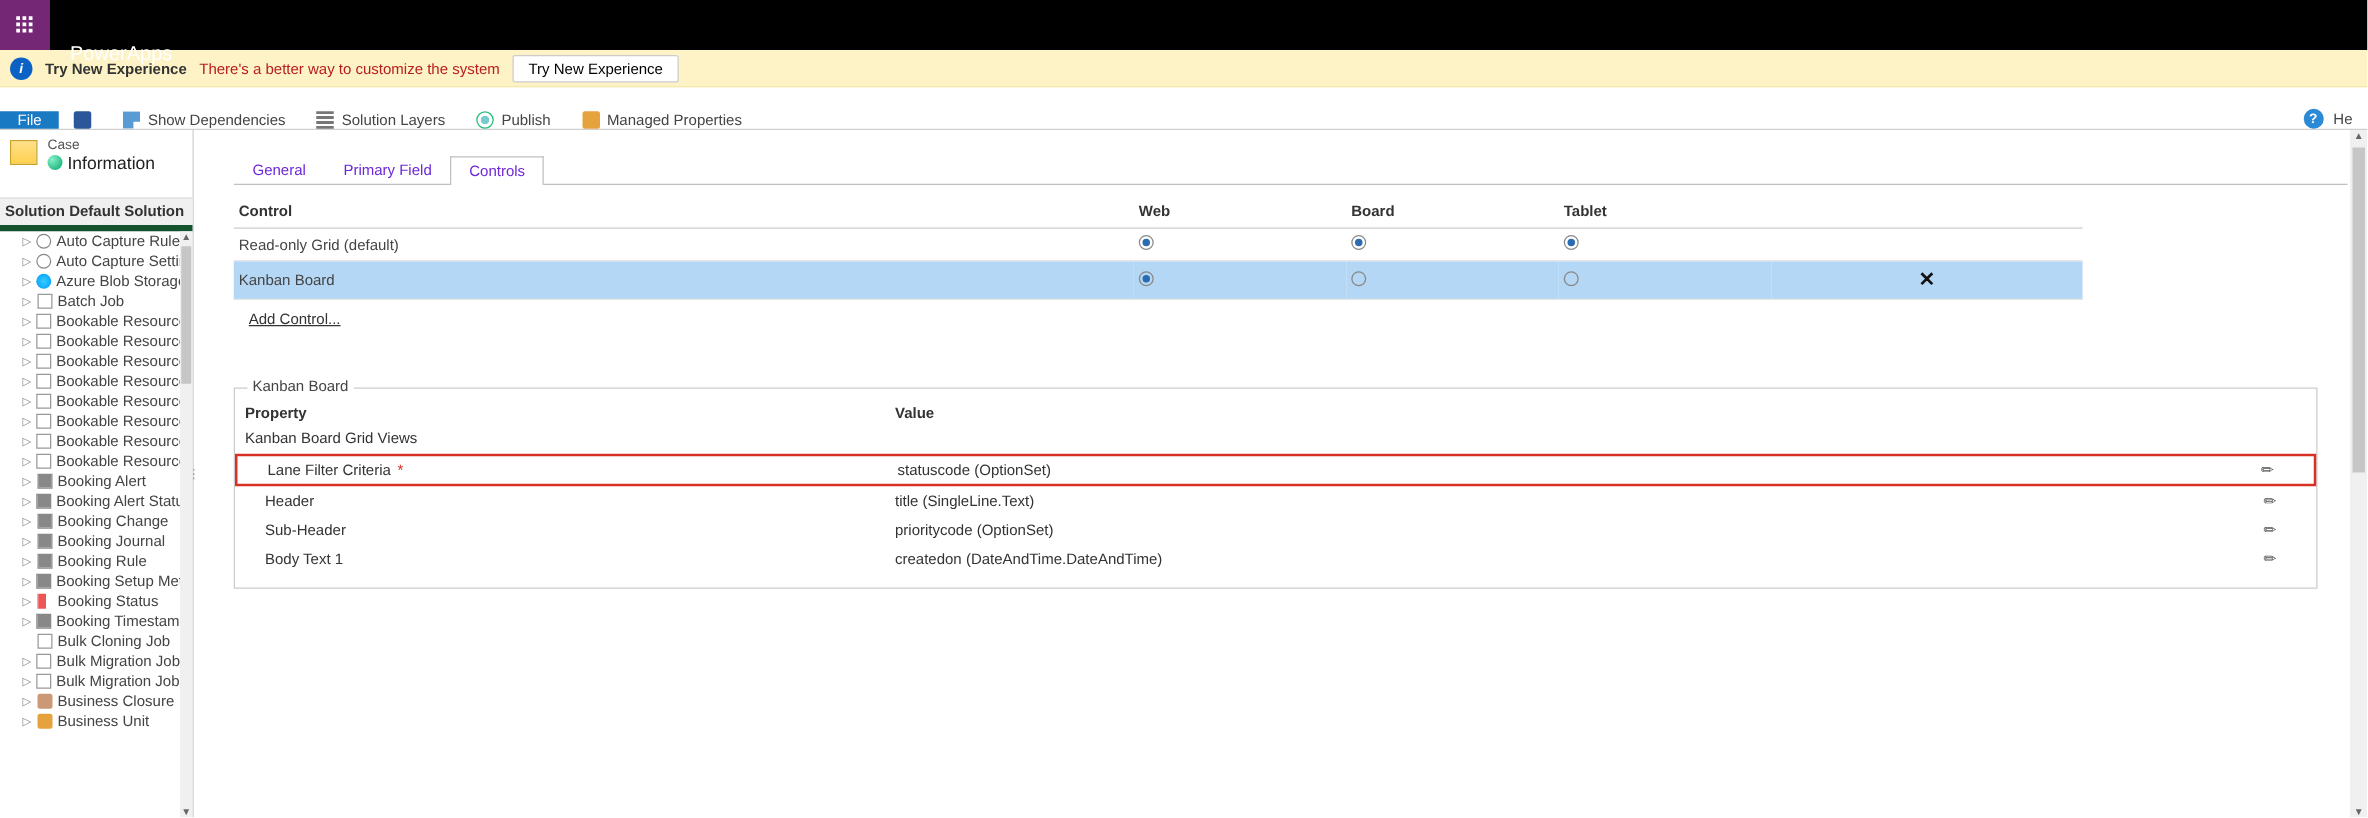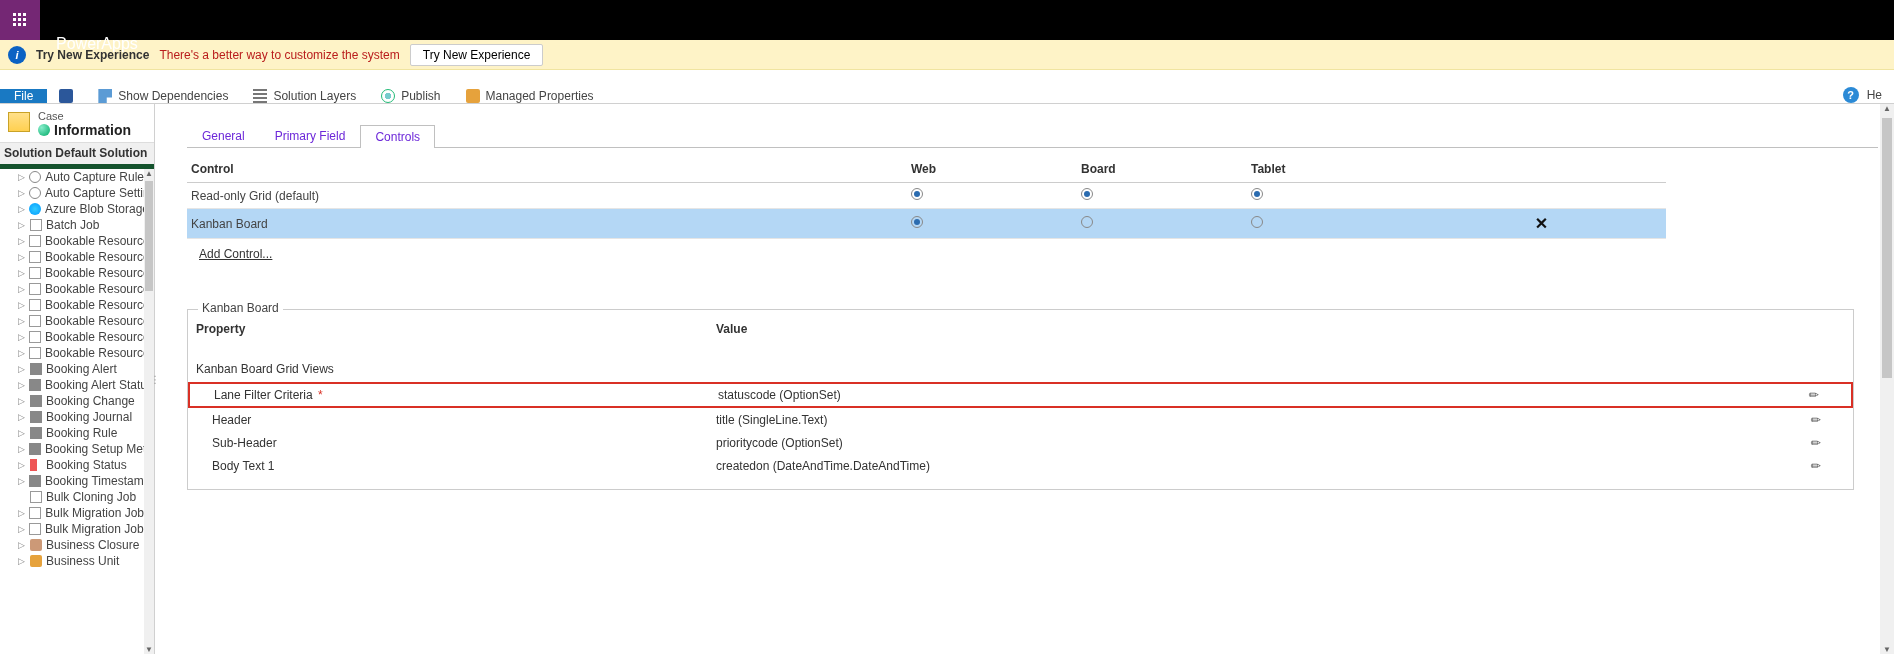--- a/index.html
+++ b/index.html
@@ -31,24 +31,24 @@
   .ribbon-icon.layers { background:repeating-linear-gradient(#777,#777 2px,#fff 2px,#fff 4px); }
   .ribbon-icon.publish { background:radial-gradient(circle at center,#7cc 40%,transparent 41%), #fff; border:1px solid #2b7; border-radius:50%; }
   .ribbon-icon.managed { background:#e6a23c; border-radius:2px; }
   .help-badge { width:16px; height:16px; border-radius:50%; background:#2b8ad6; color:#fff; display:flex; align-items:center; justify-content:center; font-size:11px; font-weight:bold; margin-right:2px; }
 
   
   .content { display:flex; height:calc(654px - 40px - 30px - 34px); }
 
   
   .left-rail { width:155px; border-right:1px solid #d0d0d0; display:flex; flex-direction:column; background:#fff; position:relative; }
-  .left-header { padding:6px 8px 4px 8px; display:flex; gap:8px; align-items:flex-start; }
+  .left-header { padding:6px 8px 20px 8px; display:flex; gap:8px; align-items:flex-start; }
   .entity-icon { width:22px; height:20px; background:linear-gradient(#ffe08a,#ffd050); border:1px solid #c9a227; margin-top:2px;}
   .left-header .subtitle { font-size:11px; color:#555; }
-  .left-header .title { font-size:14px; font-weight:bold; color:#222; display:flex; align-items:center; gap:4px;}
+  .left-header .title { font-size:14px; font-weight:normal; color:#222; display:flex; align-items:center; gap:4px;}
   .world-icon { width:12px;height:12px;border-radius:50%;background:radial-gradient(circle at 30% 30%, #8ec, #0a6); display:inline-block;}
   .solution-label { font-weight:bold; font-size:12px; padding:3px 4px 4px 4px; background:#f0f0f0; border-top:1px solid #ddd; border-bottom:5px solid #14532d;}
   .tree { flex:1; overflow:hidden; position:relative; }
   .tree-inner { position:absolute; top:0; left:0; right:10px;}
   .tree-item { display:flex; align-items:center; gap:4px; padding:1px 0 1px 18px; font-size:12px; color:#444; white-space:nowrap; overflow:hidden; text-overflow:ellipsis; cursor:pointer; line-height:14px;}
   .tree-item .caret { width:8px; color:#888; font-size:9px; }
   .tree-item .node-icon { width:12px; height:12px; flex:0 0 12px; }
   .node-icon.gear { border:1px solid #888; border-radius:50%; }
   .node-icon.cloud { background:radial-gradient(circle,#3cf,#09f); border-radius:50%;}
   .node-icon.page { border:1px solid #999; background:#fff; }
@@ -73,21 +73,21 @@
   .controls-table tr.selected td { background:#b4d7f5; }
   .radio { appearance:none; width:12px; height:12px; border:1px solid #888; border-radius:50%; display:inline-block; position:relative; cursor:pointer;}
   .radio.checked::after{ content:""; position:absolute; left:2px; top:2px; width:6px; height:6px; background:#2b6cb0; border-radius:50%;}
   .x-remove { font-weight:bold; font-size:16px; cursor:pointer; color:#111;}
   .add-link { font-size:12px; text-decoration:underline; color:#333; cursor:pointer; display:inline-block; margin-top:8px;margin-left:12px;}
 
   .fieldset { border:1px solid #ccc; margin-top:48px; padding:0; width:calc(100% - 24px); position:relative;}
   .fieldset-legend { position:absolute; top:-9px; left:10px; background:#fff; padding:0 4px; font-size:12px; color:#444;}
   .props-head { display:flex; padding:12px 8px 6px 8px; font-weight:bold; font-size:12px; color:#333;}
   .props-head .c1{ flex:0 0 520px;} .props-head .c2{flex:1;}
-  .prop-subhead { padding:0 8px 6px 8px; font-size:12px; color:#333;margin-top:20px;}
+  .prop-subhead { padding:0 8px 6px 8px; font-size:12px; color:#333;}
   .prop-row { display:flex; align-items:center; padding:4px 8px; font-size:12px; color:#333; border-top:1px solid transparent;}
   .prop-row .c1 { flex:0 0 520px; padding-left:16px;}
   .prop-row .c2 { flex:1;}
   .prop-row .c3 { width:48px; text-align:right; padding-right:24px;}
   .prop-row.highlight { border:2px solid #d93025; }
   .req-star { color:#d93025; margin-left:2px;}
   .pencil { cursor:pointer; color:#555; display:inline-block; transform:rotate(-45deg);}
   .main-scroll { position:absolute; right:0; top:0; width:14px; height:100%; background:#f0f0f0;}
   .main-scroll-up,.main-scroll-down{position:absolute;left:0;width:100%;text-align:center;font-size:8px;color:#666;cursor:pointer;}
   .main-scroll-up{top:0;} .main-scroll-down{bottom:0;}

